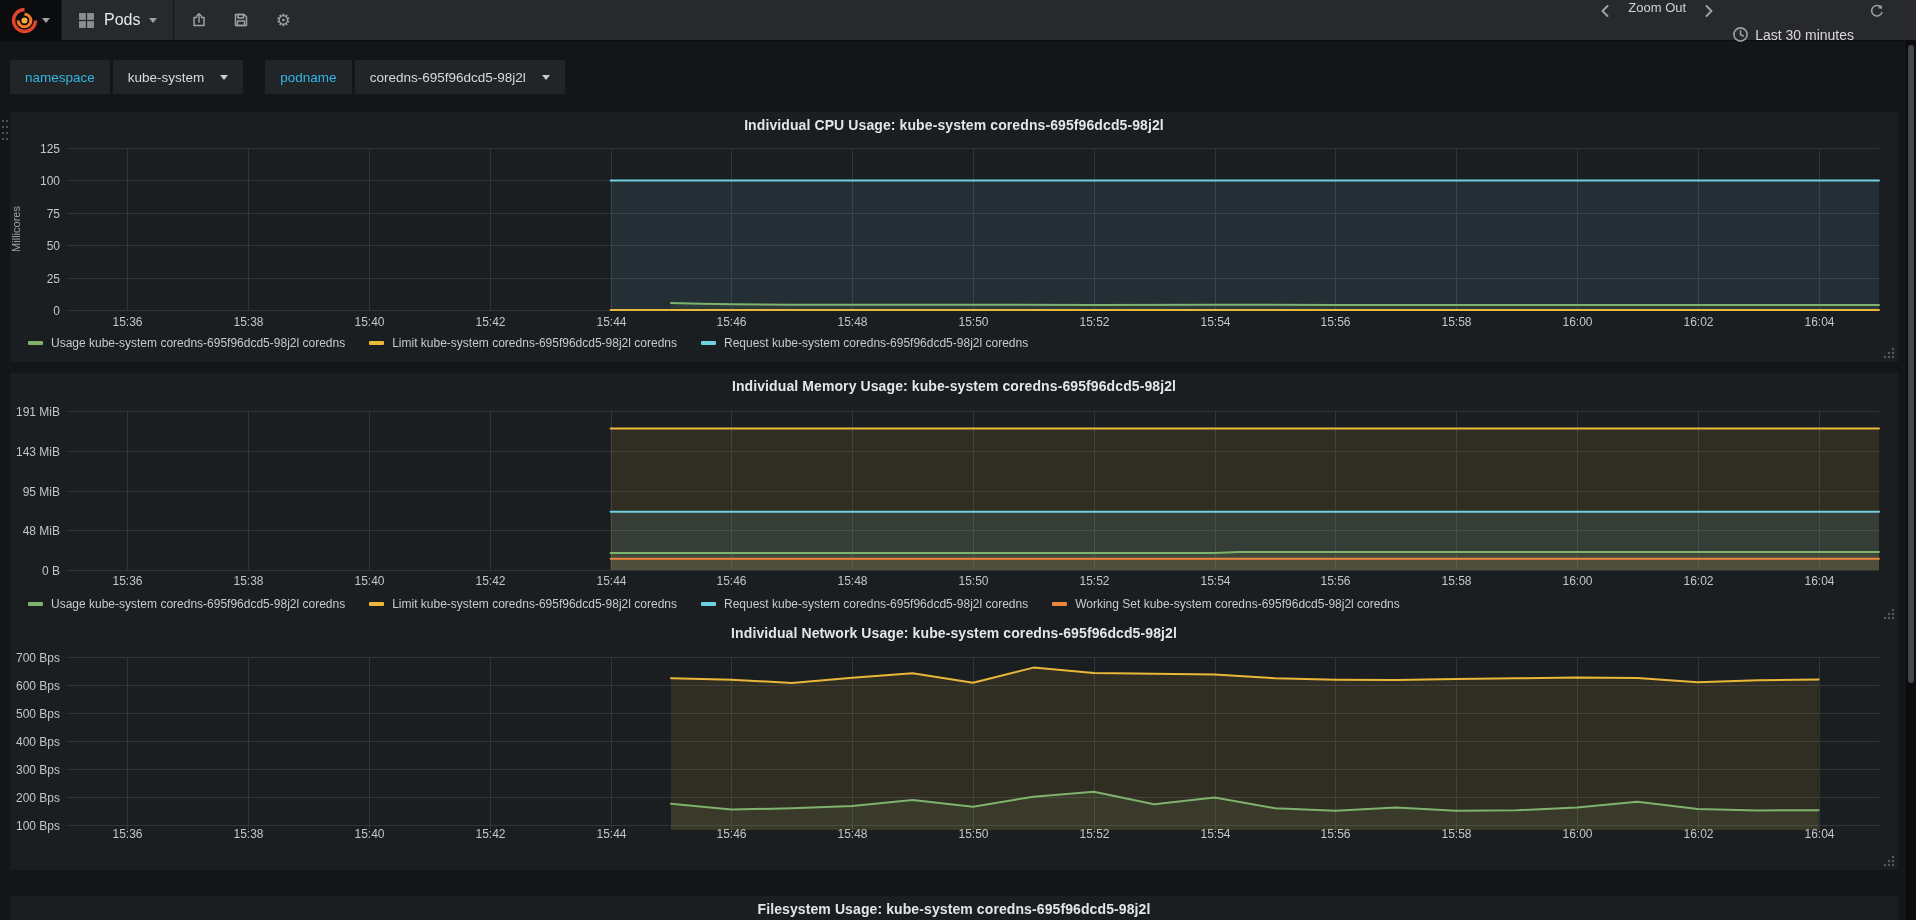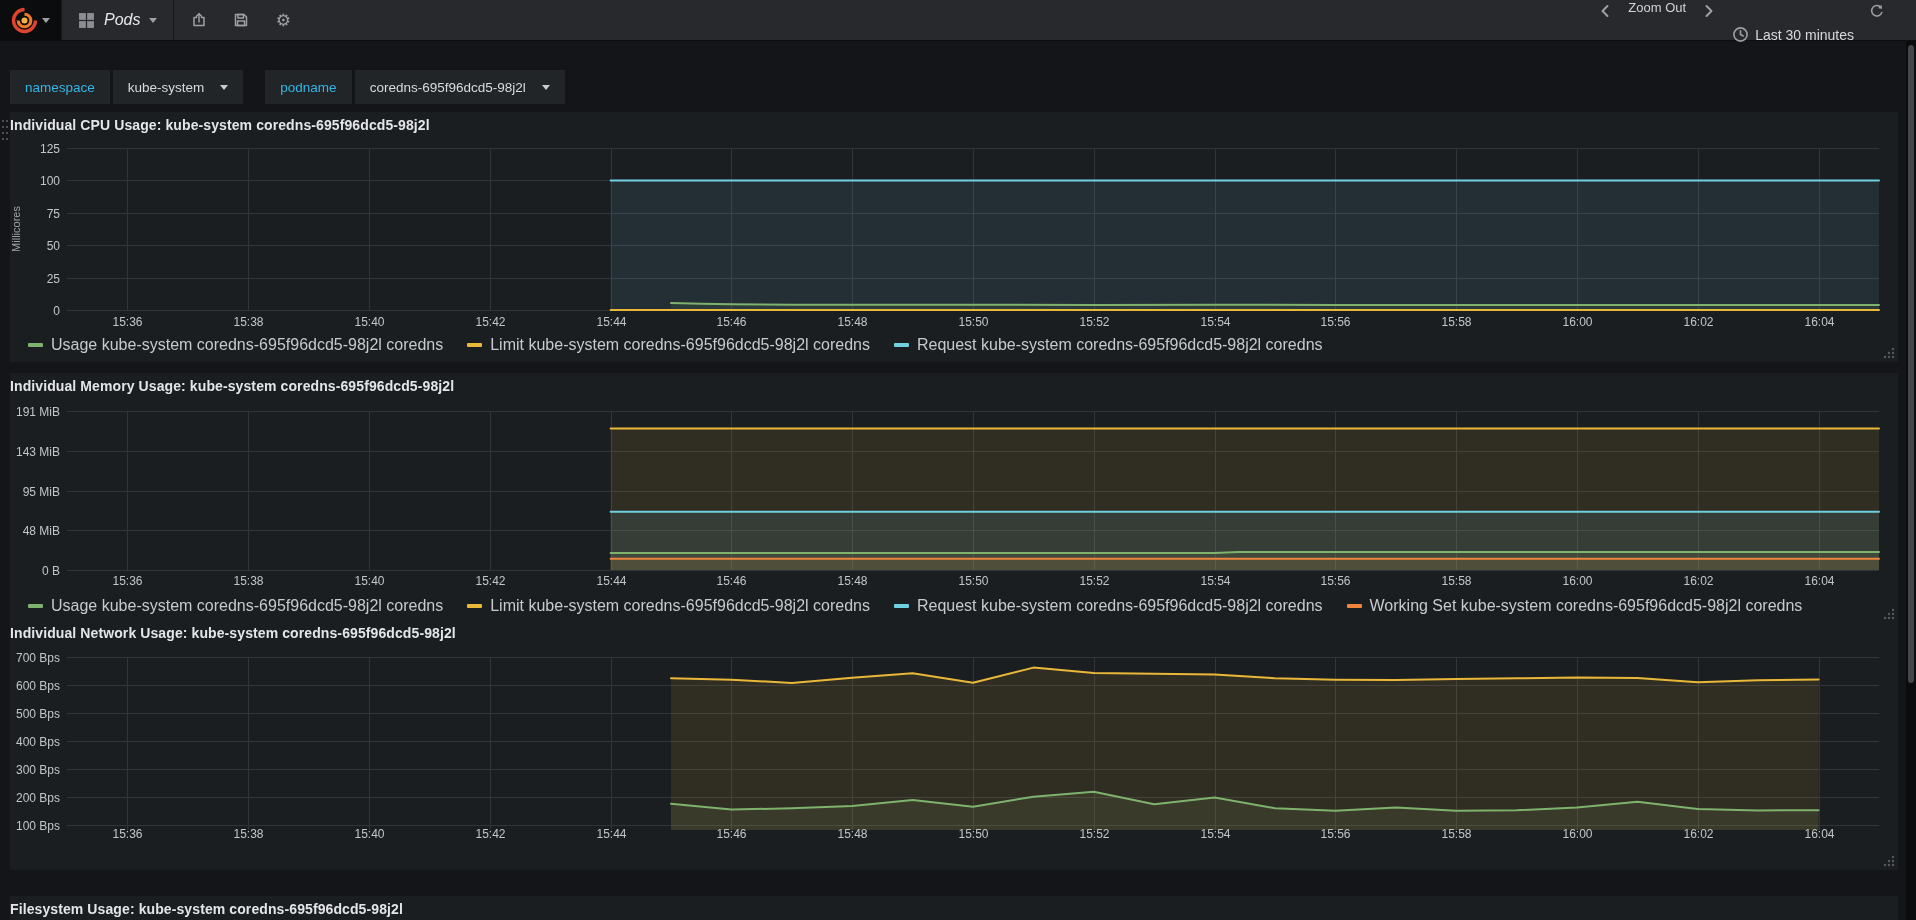--- a/index.html
+++ b/index.html
@@ -5,52 +5,52 @@
   html,body{margin:0;padding:0;width:1916px;height:920px;overflow:hidden;
     background:#131518;font-family:"Liberation Sans",sans-serif;}
   *{box-sizing:border-box;}
 
   
   .navbar{position:absolute;left:0;top:0;width:1916px;height:41px;background:#27292d;
     display:flex;align-items:stretch;border-bottom:1px solid #0d0e10;}
   .logo-block{width:62px;background:#0b0c0e;display:flex;align-items:center;justify-content:center;
     gap:4px;cursor:pointer;border-right:1px solid #17181a;}
   .dash-picker{display:flex;align-items:center;gap:9px;padding:0 16px;border-right:1px solid #17181a;cursor:pointer;}
-  .dash-title{color:#e6e8ea;font-size:16px;font-style:italic;}
+  .dash-title{color:#e6e8ea;font-size:16px;}
   .caret{width:0;height:0;border-left:4px solid transparent;border-right:4px solid transparent;
     border-top:5px solid #9da0a4;display:inline-block;}
   .nav-icons{display:flex;align-items:center;gap:20px;padding:0 14px;}
   .icon-btn{display:flex;align-items:center;justify-content:center;width:22px;height:22px;cursor:pointer;}
   .gear-glyph{font-size:17px;color:#9da0a4;line-height:1;}
   .nav-right{margin-left:auto;display:flex;gap:12px;padding-right:28px;color:#d0d2d5;}
   .nav-right .txt{font-size:13px;color:#d0d2d5;cursor:pointer;}
   .time-label{font-size:14px;color:#d8d9da;cursor:pointer;}
   .timepicker{display:flex;align-items:center;gap:6px;cursor:pointer;margin-top:29px;}
 
   
-  .submenu{position:absolute;left:10px;top:70px;display:flex;align-items:flex-end;}
+  .submenu{position:absolute;left:10px;top:60px;display:flex;align-items:flex-end;}
   .var-box{height:34px;display:flex;align-items:center;padding:0 15px;background:#222528;font-size:13.5px;}
   .var-label{color:#33b5e5;margin-right:3px;cursor:pointer;}
   .var-value{color:#d8d9da;cursor:pointer;gap:8px;}
   .var-group{display:flex;margin-right:22px;}
   .var-caret{width:0;height:0;border-left:4px solid transparent;border-right:4px solid transparent;
     border-top:5px solid #c9cbce;display:inline-block;margin-left:8px;}
 
   
   .panel{position:absolute;left:10px;width:1888px;height:250px;background:#1b1e21;}
-  .panel-title{position:absolute;left:0;right:0;top:5px;text-align:left;color:#e3e5e8;
+  .panel-title{position:absolute;left:0;right:0;top:5px;text-align:center;color:#e3e5e8;
     font-size:14px;font-weight:700;cursor:pointer;letter-spacing:.1px;}
   svg.plot{position:absolute;left:0;top:0;}
   svg.plot .grid{stroke:#31353a;stroke-width:1;shape-rendering:crispEdges;}
   svg.plot text{fill:#c3c6c9;font-size:12px;font-family:"Liberation Sans",sans-serif;}
   svg.plot text.ylab{fill:#9da0a4;font-size:11px;}
   .legend{position:absolute;left:18px;top:224px;display:flex;align-items:center;gap:24px;white-space:nowrap;}
   .legend-item{display:flex;align-items:center;cursor:pointer;}
   .legend-item i{display:inline-block;width:15px;height:4px;border-radius:1px;margin-right:8px;}
-  .legend-item span{font-size:16px;color:#c7cacd;}
+  .legend-item span{font-size:12px;color:#c7cacd;}
   .resize-grip{position:absolute;right:3px;bottom:3px;cursor:nwse-resize;}
 
   
   .drag-handle{position:absolute;left:0;top:116px;width:9px;height:28px;cursor:move;
     background-image:radial-gradient(circle,#4b4e52 1px,transparent 1.4px);
     background-size:4px 6px;background-position:1px 2px;}
   .scrollbar-track{position:absolute;right:0;top:41px;width:10px;height:879px;background:#0b0c0d;}
   .scrollbar-thumb{position:absolute;left:2px;top:4px;width:6px;height:638px;background:#43464a;border-radius:3px;cursor:pointer;}
   .nav-svg{stroke:#9da0a4;fill:none;stroke-width:1.5;stroke-linecap:round;stroke-linejoin:round;}
 </style>

